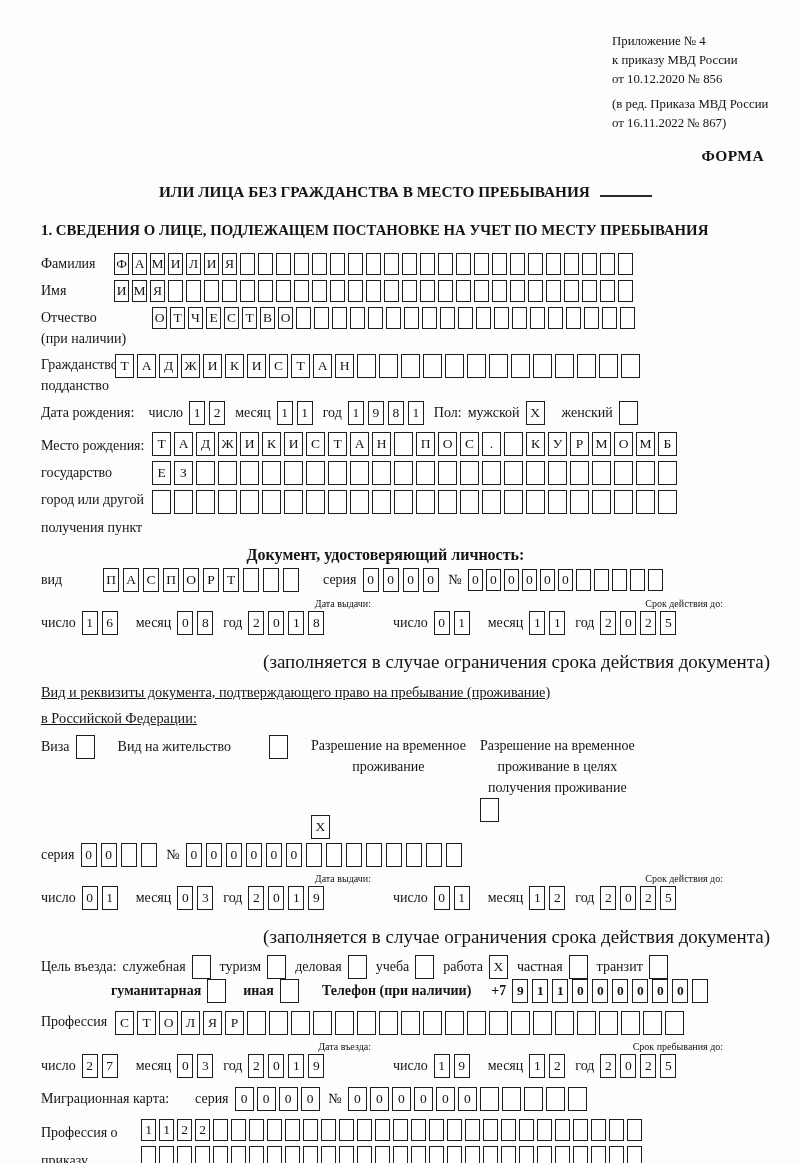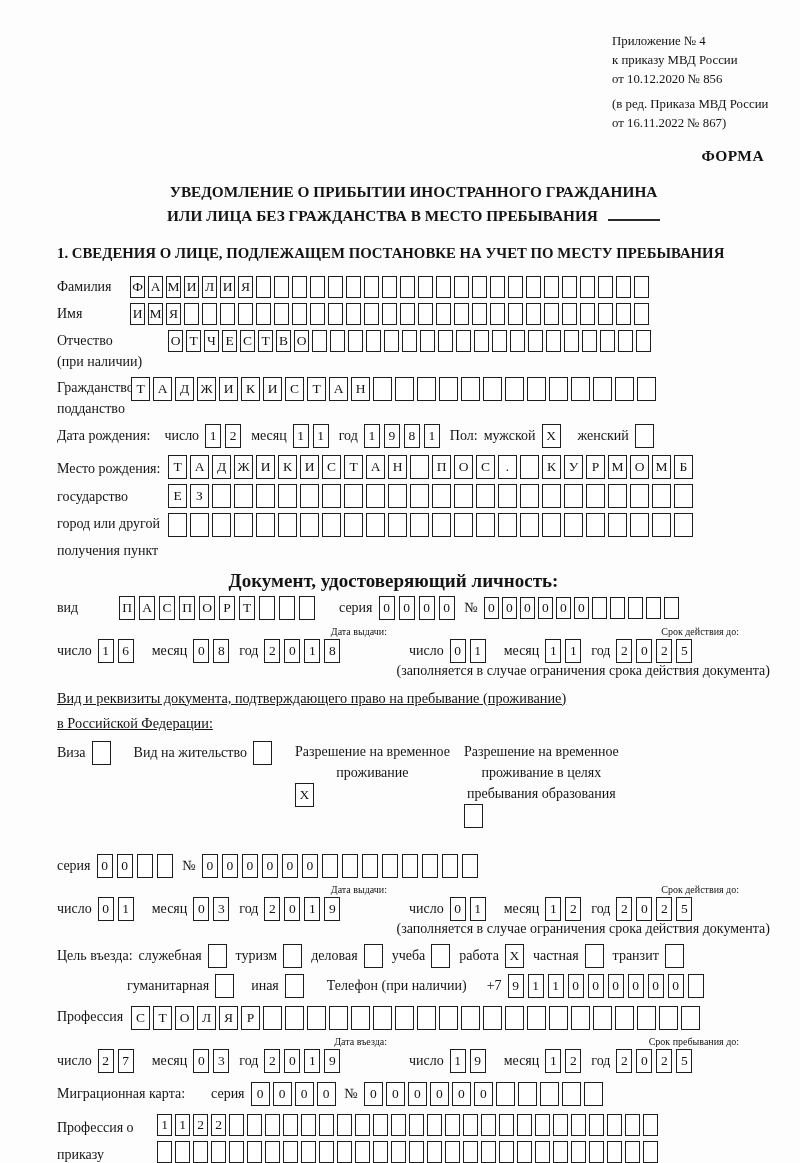--- a/index.html
+++ b/index.html
@@ -1,18 +1,18 @@
 <!DOCTYPE html>
 <html><head>
 <meta charset="utf-8">
 <style>
   * { box-sizing: border-box; margin: 0; padding: 0; }
   html,body { width: 800px; height: 1163px; background: #fdfdfd; }
   body { font-family: "Liberation Serif", serif; color: #141414; font-size: 14px; overflow: hidden; }
-  .page { padding: 32px 30px 10px 57px; width: 800px; height: 1163px; }
+  .page { padding: 32px 30px 10px 41px; width: 800px; height: 1163px; }
 
   .appendix { width: 158px; margin-left: auto; font-size: 12.8px; line-height: 1.5; }
   .appendix .edition { margin-top: 5px; }
   .forma { text-align: right; padding-right: 6px; font-weight: bold; font-size: 15.5px; margin-top: 14px; letter-spacing: .4px; }
   .title { text-align: center; font-weight: bold; font-size: 15.3px; line-height: 1.55; margin-top: 15px; }
   .blank { display: inline-block; width: 52px; border-bottom: 2.2px solid #2a2a2a; height: 13px; margin-left: 10px; }
   .sec-head { font-weight: bold; font-size: 14.8px; margin-top: 18px; margin-bottom: 14px; }
 
   .row { display: flex; align-items: flex-start; margin-bottom: 5px; }
   .gaprow { display: flex; align-items: center; column-gap: 6px; }
@@ -22,55 +22,54 @@
   .w74 { width: 74px; flex: none; } .w56 { width: 56px; flex: none; } .w100 { width: 100px; flex: none; }
   .cells { display: inline-flex; flex: none; }
   .cell { display: inline-flex; align-items: center; justify-content: center; flex: none;
           width: 15px; height: 22px; border: 1.6px solid #1e1e1e; margin-right: 3px;
           font-size: 13.5px; background: #fff; }
   .lg .cell { width: 19px; height: 24px; }
   .dt .cell { width: 16px; height: 24px; margin-right: 4px; }
   .chk .cell { width: 19px; height: 24px; }
   .stack { display: flex; flex-direction: column; }
   .mb5 { margin-bottom: 5px; }
-  .ml14 { margin-left: 14px; } .ml20 { margin-left: 20px; } .ml8 { margin-left: 8px; }
-  .doc-head { text-align: center; font-weight: bold; font-size: 19px; margin: 2px 40px 4px 0; }
+  .ml14 { margin-left: 14px; } .ml20 { margin-left: 20px; gap: 38px; } .ml8 { margin-left: 8px; }
+  .doc-head { text-align: center; font-weight: bold; font-size: 16px; margin: 2px 40px 4px 0; }
 
   .date-pair { display: flex; margin-top: 6px; }
   .dp-left { width: 352px; flex: none; }
   .dp-right { flex: 1; }
   .date-head { text-align: right; font-size: 10px; margin-bottom: 2px; width: 330px; }
-  .limit-note { text-align: right; font-size: 14px; margin-top: 0; margin-bottom: 7px; }
+  .limit-note { text-align: right; font-size: 19px; margin-top: 16px; margin-bottom: 7px; }
 
   .res-line { font-size: 14.3px; line-height: 1.8; text-decoration: underline; }
-  .visa-row { display: flex; align-items: flex-start; margin-top: 4px; margin-bottom: 26px; }
+  .visa-row { display: flex; align-items: flex-start; margin-top: 4px; margin-bottom: 4px; }
   .vopt { display: flex; align-items: flex-start; column-gap: 8px; flex-direction: column; }
   .vlines { text-align: center; line-height: 1.5; }
 
-  .purpose2 { margin-left: 70px; margin-top: 6px; margin-bottom: 8px; }
+  .purpose2 { margin-left: 70px; margin-bottom: 8px; font-weight: bold; }
 </style>
 </head>
 <body>
 
 <div class="page">
 
   <div class="appendix">
     <div>Приложение № 4</div>
     <div>к приказу МВД России</div>
     <div>от 10.12.2020 № 856</div>
     <div class="edition">
       <div>(в ред. Приказа МВД России</div>
       <div>от 16.11.2022 № 867)</div>
     </div>
   </div>
 
   <div class="forma">ФОРМА</div>
 
   <div class="title">
-    <div>УВЕДОМЛЕНИЕ О ПРИБЫТИИ ИНОСТРАННОГО ГРАЖДАНИНА</div>
     <div><span>ИЛИ ЛИЦА БЕЗ ГРАЖДАНСТВА В МЕСТО ПРЕБЫВАНИЯ</span><span class="blank"></span></div>
   </div>
 
   <div class="sec-head">1. СВЕДЕНИЯ О ЛИЦЕ, ПОДЛЕЖАЩЕМ ПОСТАНОВКЕ НА УЧЕТ ПО МЕСТУ ПРЕБЫВАНИЯ</div>
 
   <div class="row">
     <span class="lab w73">Фамилия</span>
     <span class="cells">
         <span class="cell">Ф</span>
         <span class="cell">А</span>
@@ -436,21 +435,21 @@
         <div>проживание</div>
       </span>
       <span class="cells chk">
           <span class="cell">X</span>
         </span>
     </span>
     <span class="vopt ml14">
       <span class="vlines">
         <div>Разрешение на временное</div>
         <div>проживание в целях</div>
-        <div>пребывания образования</div>
+        <div>получения проживание</div>
       </span>
       <span class="cells chk">
           <span class="cell"></span>
         </span>
     </span>
   </div>
 
   <div class="gaprow" style="margin-bottom:4px;">
     <span>серия</span>
     <span class="cells dt">

